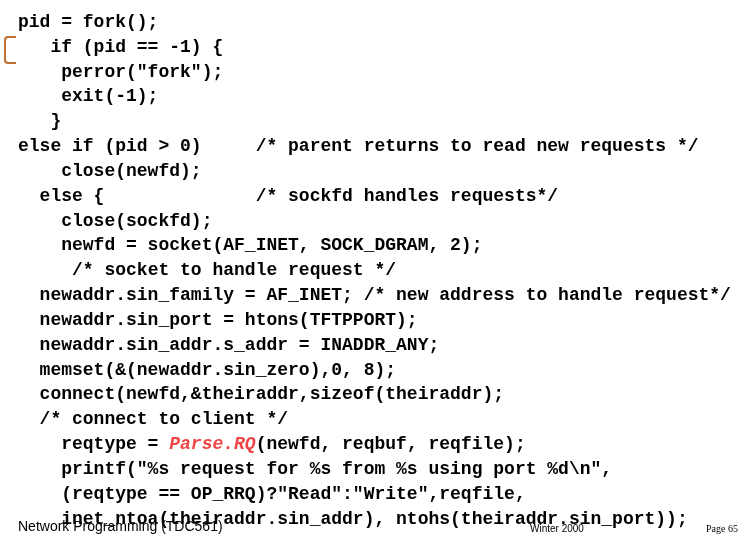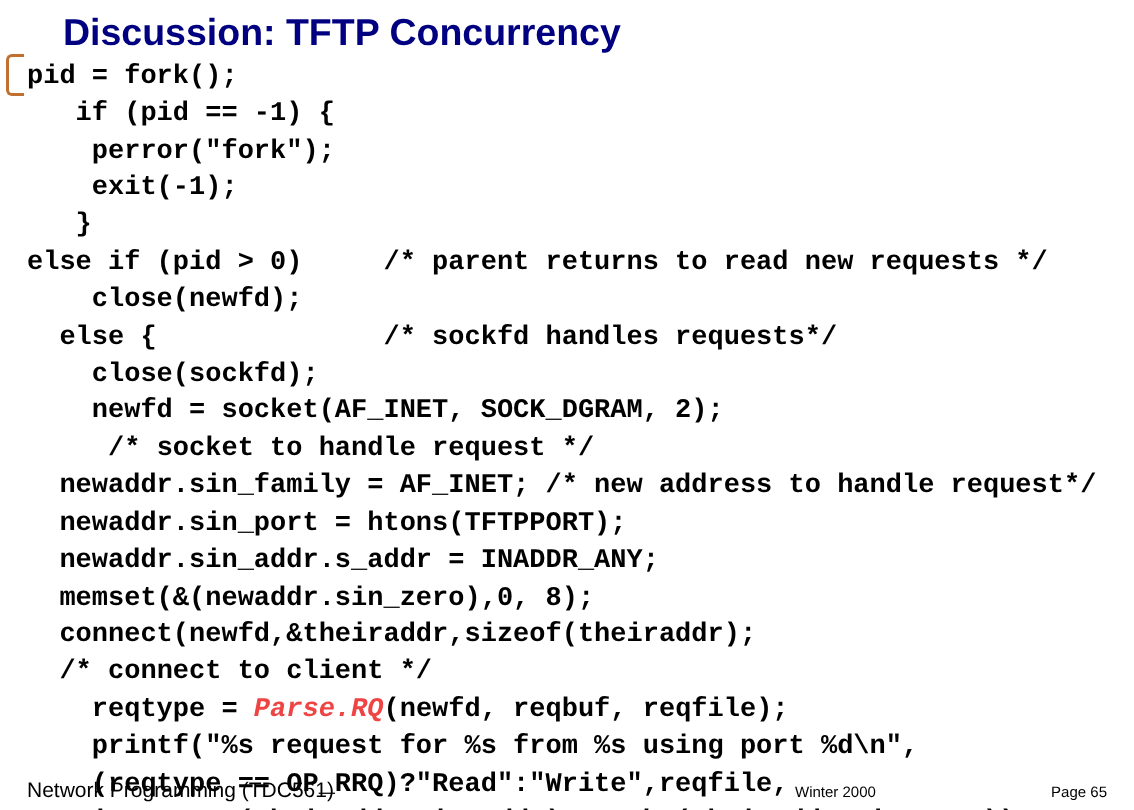--- a/index.html
+++ b/index.html
@@ -63,21 +63,21 @@
     font-size: 10px;
     color: #000000;
     font-family: Arial, Helvetica, sans-serif;
   }
   .footer-right {
     position: absolute;
     right: 18px;
     bottom: 6px;
     font-size: 10px;
     color: #000000;
-    font-family: Liberation Sans, sans-serif;
+    font-family: Liberation Serif, serif;
   }
   .brace-orange {
     position: absolute;
     left: 4px;
     top: 36px;
     width: 10px;
     height: 24px;
     border-left: 2px solid #c07030;
     border-top: 2px solid #c07030;
     border-bottom: 2px solid #c07030;
@@ -85,21 +85,20 @@
   }
 </style>
 </head>
 <body>
 
 <div class="slide">
 
   <div class="brace-orange"></div>
 
   <div class="title-row">
-    <span class="title">Discussion: TFTP Concurrency</span>
   </div>
 
   <div class="code"><span>pid = fork();</span>
 <span>   if (pid == -1) {</span>
 <span>    perror("fork");</span>
 <span>    exit(-1);</span>
 <span>   }</span>
 <span>else if (pid &gt; 0)     </span><span class="comment">/* parent returns to read new requests */</span>
 <span>    close(newfd);</span>
 <span>  else {              </span><span class="comment">/* sockfd handles requests*/</span>

